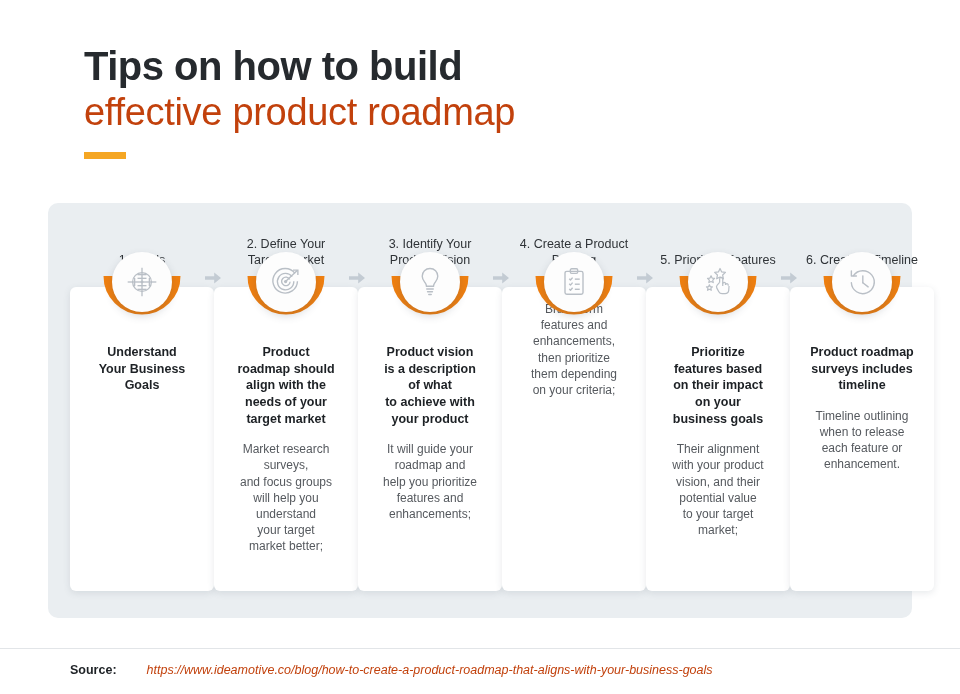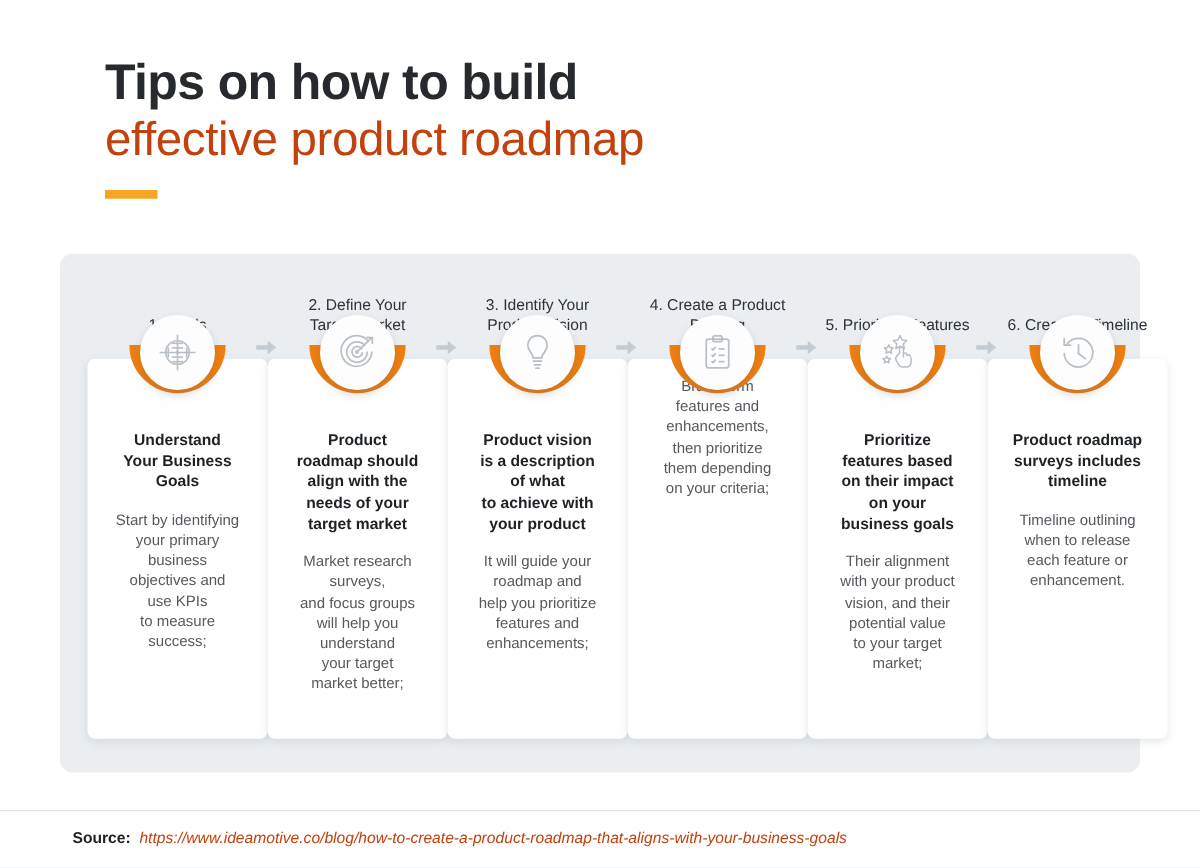--- a/index.html
+++ b/index.html
@@ -172,26 +172,27 @@
   .footer-rule {
     position: absolute;
     left: 0;
     top: 648px;
     width: 960px;
     height: 1px;
     background: #e2e5e8;
   }
   .footer {
     position: absolute;
-    left: 58px;
+    left: 70px;
     top: 663px;
     font-size: 12.5px;
     color: #4b4f54;
     display: flex;
     align-items: baseline;
+    gap: 23px;
   }
   .footer-label {
     font-weight: bold;
     color: #1d2125;
     margin-right: 7px;
   }
   .footer-url {
     color: #c2410c;
     font-style: italic;
   }
@@ -233,27 +234,20 @@
                 <line x1="13" y1="17" x2="13" y2="27"></line>
                 <line x1="31" y1="17" x2="31" y2="27"></line>
               </g>
               <circle cx="22" cy="22" r="1.8" fill="#b9bfc6"></circle>
             </svg>
           </div>
         </div>
         <div class="card-heading">Understand
 Your Business
 Goals</div>
-        <div class="card-body">Start by identifying
-your primary
-business
-objectives and
-use KPIs
-to measure
-success;</div>
       </div>
     </div>
 
     <div class="step">
       <div class="step-label">2. Define Your
 Target Market</div>
       <div class="arrow">
         <svg viewBox="0 0 20 18" width="20" height="18">
             <path d="M2 7.2h9.2V3.6L18 9l-6.8 5.4v-3.6H2z" fill="#c3cbd3"></path>
           </svg>

